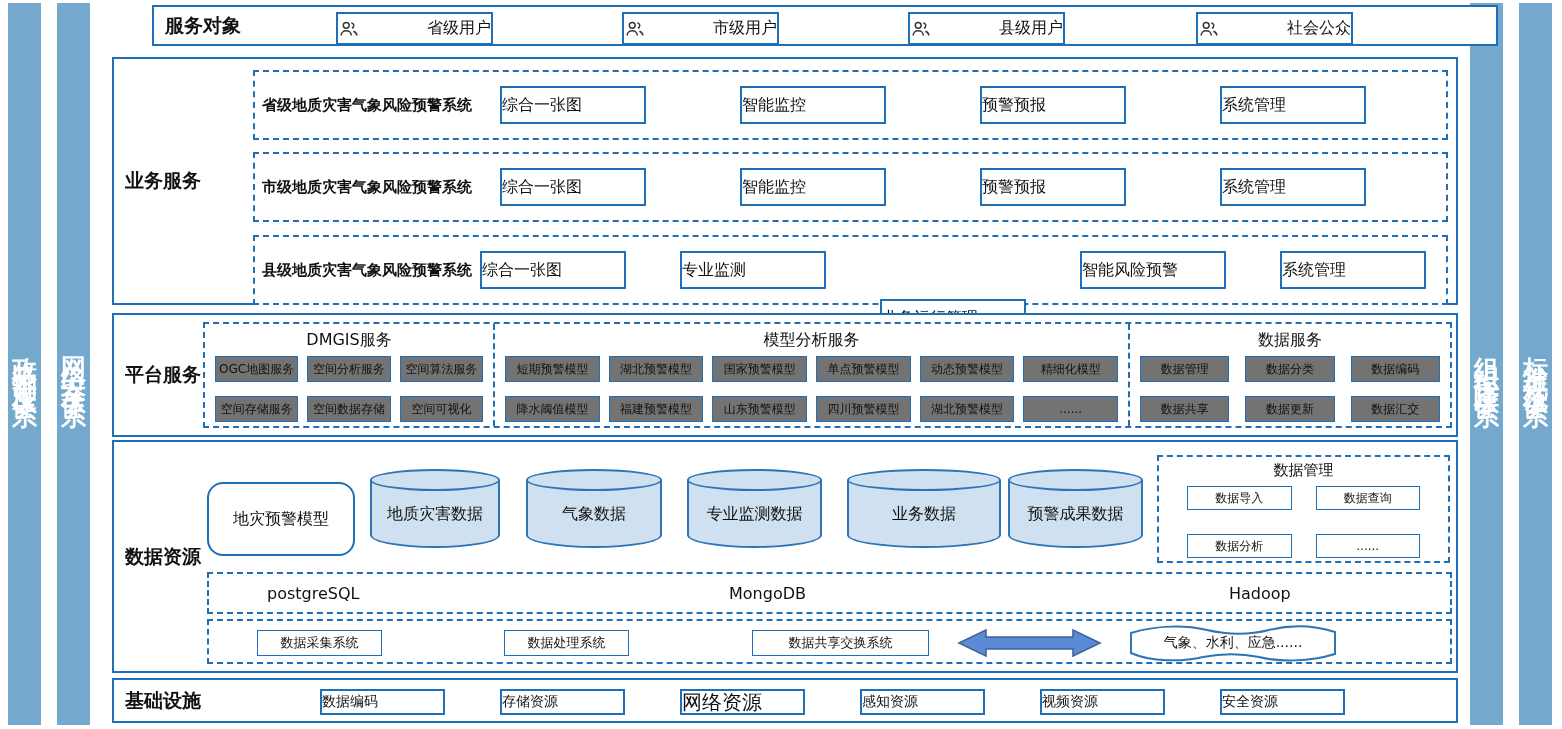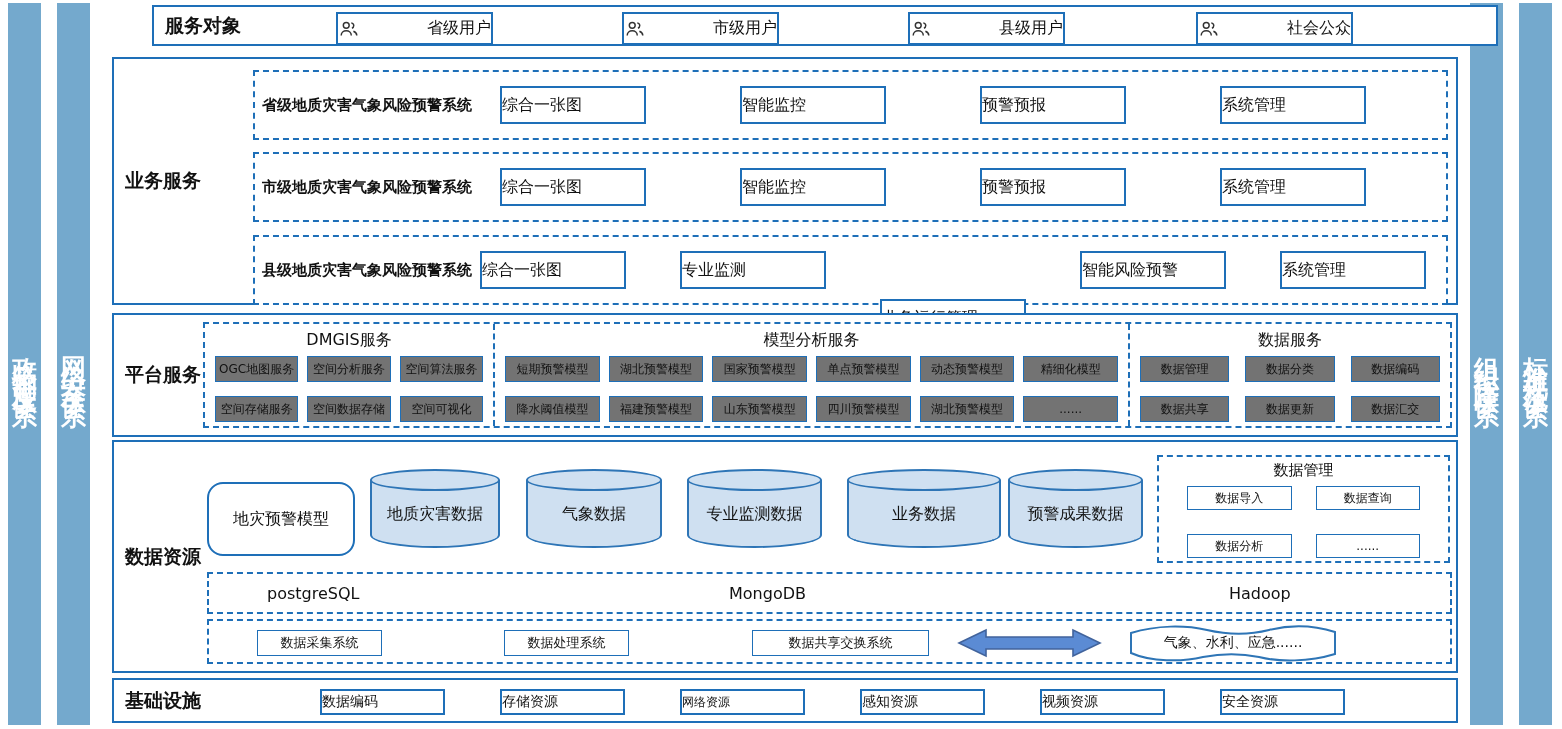--- a/index.html
+++ b/index.html
@@ -251,19 +251,19 @@
         </svg>
         <div class="wavy-label">气象、水利、应急......</div>
       </div>
     </div>
   </div>
 
   <div class="row" style="top:678px;height:45px;">
     <div class="row-title">基础设施</div>
     <div class="btn abs" style="left:206px;top:9px;width:125px;height:26px;font-size:14px;">数据编码</div>
     <div class="btn abs" style="left:386px;top:9px;width:125px;height:26px;font-size:14px;">存储资源</div>
-    <div class="btn abs" style="left:566px;top:9px;width:125px;height:26px;font-size:12px;">网络资源</div>
+    <div class="btn abs" style="left:566px;top:9px;width:125px;height:26px;font-size:20px;">网络资源</div>
     <div class="btn abs" style="left:746px;top:9px;width:125px;height:26px;font-size:14px;">感知资源</div>
     <div class="btn abs" style="left:926px;top:9px;width:125px;height:26px;font-size:14px;">视频资源</div>
     <div class="btn abs" style="left:1106px;top:9px;width:125px;height:26px;font-size:14px;">安全资源</div>
   </div>
 
 </div>
 
 </body></html>

